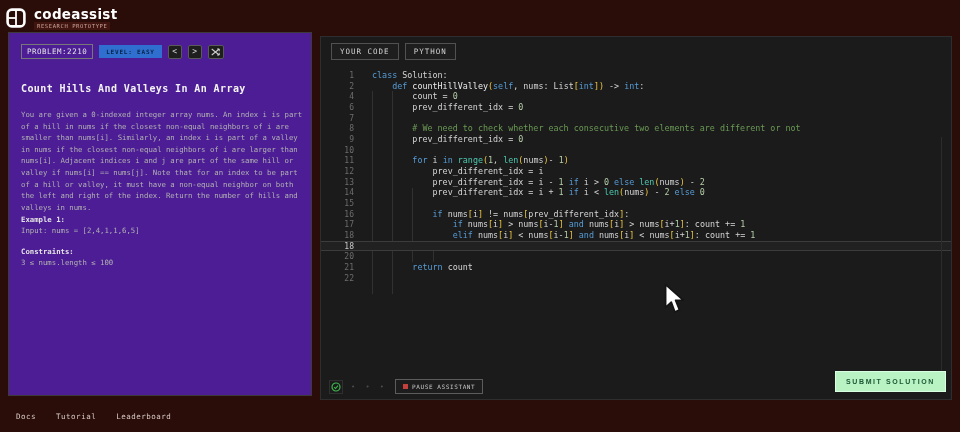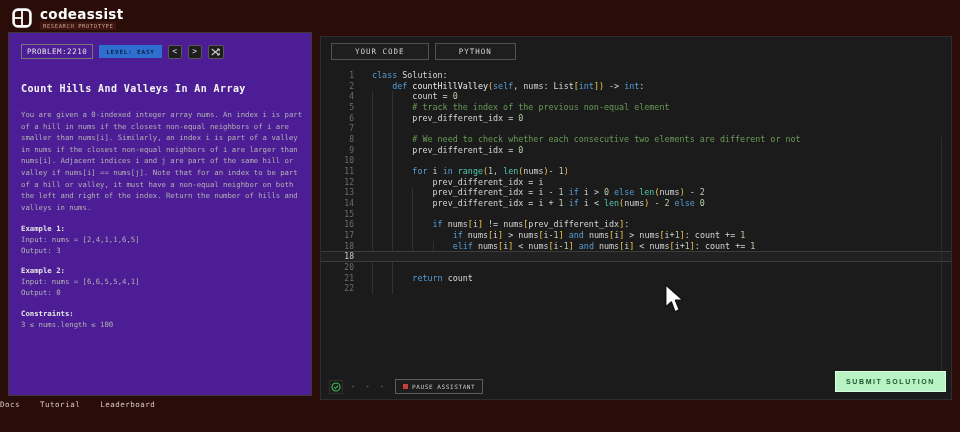--- a/index.html
+++ b/index.html
@@ -1,63 +1,63 @@
 <!DOCTYPE html>
 <html><head>
 <meta charset="utf-8">
 <style>
   *{box-sizing:border-box;margin:0;padding:0}
   html,body{width:960px;height:432px;background:#2a0c08;overflow:hidden}
   body{font-family:"DejaVu Sans Mono",monospace;position:relative}
   .page{position:absolute;inset:0;width:960px;height:432px;background:#2a0c08}
 
   
-  .hdr{position:absolute;top:0;left:0;right:0;height:36px;display:flex;align-items:center;padding-left:12px}
+  .hdr{position:absolute;top:0;left:0;right:0;height:36px;display:flex;align-items:center;padding-left:6px}
   .logo-wrap{display:flex;align-items:center;gap:8px}
   .brand-col{display:flex;flex-direction:column}
   .brand{font-family:"DejaVu Sans",sans-serif;font-weight:bold;font-size:13.5px;color:#ffffff;letter-spacing:.3px;line-height:14px}
   .tagline{font-size:5.5px;letter-spacing:.6px;color:#c9a29a;background:#40150f;padding:1px 3px;margin-top:1px;align-self:flex-start}
 
   
   .lpanel{position:absolute;left:8px;top:32px;width:304px;height:364px;background:#4c1d95;border:1px solid #3e3a39;padding:11px 12px}
   .ptool{display:flex;align-items:center;gap:6px}
   .b-problem{border:1px solid #777;color:#e2e2e2;font-size:7.5px;padding:2px 5px;letter-spacing:.5px;white-space:pre}
   .b-level{background:#2e6fd0;color:#0a2446;font-size:6px;font-weight:bold;padding:3px 7px;letter-spacing:.8px;white-space:pre}
   .navbtn{width:14px;height:14px;border:1px solid #5a5a5a;border-radius:2px;background:#1e1e1e;color:#cfcfcf;font-size:8px;display:flex;align-items:center;justify-content:center;cursor:pointer}
   .ptitle{margin-top:24px;font-size:10px;font-weight:bold;color:#f2f2f2;letter-spacing:.4px;white-space:pre}
   .pdesc{margin-top:15px;font-size:7.3px;line-height:11.6px;color:#b2b2b2;white-space:pre}
-  .pexamples{margin-top:10px}
+  .pexamples{margin-top:1px}
   .exblock{margin-bottom:9px}
   .exlabel{font-size:7.3px;line-height:11px;color:#e3e3e3;font-weight:bold;white-space:pre}
   .exline{font-size:7.3px;line-height:11px;color:#b2b2b2;white-space:pre}
   .pcons{margin-top:10px}
 
   
   .rpanel{position:absolute;left:320px;top:36px;width:632px;height:364px;background:#1b1b1b;border:1px solid #2e2e2e;overflow:hidden}
   .tabs{position:absolute;top:6px;left:10px;display:flex;gap:6px}
-  .tab{border:1px solid #515151;color:#d2d2d2;background:#1e1e1e;font-size:7.5px;padding:3px 23px;letter-spacing:1px;white-space:pre;cursor:pointer}
+  .tab{border:1px solid #515151;color:#d2d2d2;background:#1e1e1e;font-size:7.5px;padding:3px 8px;letter-spacing:1px;white-space:pre;cursor:pointer}
   .code{position:absolute;top:33px;left:0;right:0}
   .cl{height:10.68px;line-height:10.68px;font-size:8.4px;white-space:pre;position:relative}
   .cl .ln{display:inline-block;width:33px;text-align:right;color:#6d6d6d;font-size:8px;margin-right:18px}
   .cl.active{background:#212121;box-shadow:inset 0 1px 0 #3c3c3c,inset 0 -1px 0 #3c3c3c}
   .cl.active .ln{color:#c9c9c9}
   .tk-kw{color:#569cd6}.tk-cm{color:#6a9955}.tk-nu{color:#b5cea8}.tk-br{color:#eec643}
   .tk-bi{color:#4ec9b0}.tk-pl{color:#d4d4d4}.tk-fn{color:#eaeaea;font-weight:normal}
   .guide{position:absolute;width:1px;background:#313131}
   .scrollhint{position:absolute;width:1px;background:#2c2c2c;right:9px;top:100px;height:252px}
 
   .statusbar{position:absolute;left:8px;bottom:5px;display:flex;align-items:center;gap:8px}
   .okbox{width:14px;height:14px;border:1px solid #2f2f2f;display:flex;align-items:center;justify-content:center}
   .dots{color:#4c4c4c;font-size:7px;letter-spacing:3px;white-space:pre}
   .pausebtn{border:1px solid #5c5c5c;background:#1d1d1d;color:#c9c9c9;font-size:6px;letter-spacing:.6px;padding:3px 7px;display:flex;align-items:center;gap:4px;white-space:pre;cursor:pointer}
   .pausesq{width:5px;height:5px;background:#c6403b;display:inline-block}
   .submitbtn{position:absolute;right:5px;bottom:7px;background:#b9f2c3;color:#1b5733;border:1px solid #d9ffe2;font-size:7px;font-weight:bold;letter-spacing:1.6px;padding:6px 10px;white-space:pre;cursor:pointer}
 
   
-  .ftr{position:absolute;left:0;right:0;bottom:0;height:32px;display:flex;gap:20px;}
+  .ftr{position:absolute;left:0;right:0;bottom:0;height:32px;display:flex;align-items:center;gap:20px;padding-left:16px}
   .flink{color:#d8ccc8;font-size:7.5px;letter-spacing:.5px;cursor:pointer;white-space:pre}
 
   .cursor{position:absolute;left:663px;top:283px;pointer-events:none}
 </style>
 </head>
 <body>
 
 <div class="page">
 
   <div class="hdr">
@@ -87,26 +87,20 @@
         </svg>
       </span>
     </div>
 
     <div class="ptitle">Count Hills And Valleys In An Array</div>
     <div class="pdesc"><div>You are given a 0-indexed integer array nums. An index i is part</div><div>of a hill in nums if the closest non-equal neighbors of i are</div><div>smaller than nums[i]. Similarly, an index i is part of a valley</div><div>in nums if the closest non-equal neighbors of i are larger than</div><div>nums[i]. Adjacent indices i and j are part of the same hill or</div><div>valley if nums[i] == nums[j]. Note that for an index to be part</div><div>of a hill or valley, it must have a non-equal neighbor on both</div><div>the left and right of the index. Return the number of hills and</div><div>valleys in nums.</div></div>
     <div class="pexamples">
         <div class="exblock">
           <div class="exlabel">Example 1:</div>
           <div class="exline">Input: nums = [2,4,1,1,6,5]</div>
-          <div class="exline">Output: 3</div>
-        </div>
-        <div class="exblock">
-          <div class="exlabel">Example 2:</div>
-          <div class="exline">Input: nums = [6,6,5,5,4,1]</div>
-          <div class="exline">Output: 0</div>
         </div>
       </div>
     <div class="pcons">
       <div class="exlabel">Constraints:</div>
       <div>
           <div class="exline">3 ≤ nums.length ≤ 100</div>
         </div>
     </div>
   </div>
 
@@ -118,21 +112,20 @@
 
     <div class="guide" style="left:51px;top:54.4px;height:203px"></div>
     <div class="guide" style="left:71.2px;top:54.4px;height:203px"></div>
     <div class="guide" style="left:91.4px;top:150.5px;height:74.8px"></div>
     <div class="guide" style="left:111.6px;top:203.9px;height:21.4px"></div>
 
     <div class="code">
         <div class="cl"><span class="ln">1</span><span class="lc"><span class="tk-kw">class</span><span class="tk-pl"> Solution:</span></span></div>
         <div class="cl"><span class="ln">2</span><span class="lc"><span class="tk-pl">    </span><span class="tk-kw">def</span><span class="tk-pl"> </span><span class="tk-fn">countHillValley</span><span class="tk-br">(</span><span class="tk-kw">self</span><span class="tk-pl">, nums: List</span><span class="tk-br">[</span><span class="tk-kw">int</span><span class="tk-br">]</span><span class="tk-br">)</span><span class="tk-pl"> -&gt; </span><span class="tk-kw">int</span><span class="tk-pl">:</span></span></div>
         <div class="cl"><span class="ln">4</span><span class="lc"><span class="tk-pl">        count = </span><span class="tk-nu">0</span></span></div>
-        <div class="cl"><span class="ln">5</span><span class="lc"><span class="tk-pl">        </span><span class="tk-cm"># track the index of the previous non-equal element</span></span></div>
         <div class="cl"><span class="ln">6</span><span class="lc"><span class="tk-pl">        prev_different_idx = </span><span class="tk-nu">0</span></span></div>
         <div class="cl"><span class="ln">7</span><span class="lc"></span></div>
         <div class="cl"><span class="ln">8</span><span class="lc"><span class="tk-pl">        </span><span class="tk-cm"># We need to check whether each consecutive two elements are different or not</span></span></div>
         <div class="cl"><span class="ln">9</span><span class="lc"><span class="tk-pl">        prev_different_idx = </span><span class="tk-nu">0</span></span></div>
         <div class="cl"><span class="ln">10</span><span class="lc"></span></div>
         <div class="cl"><span class="ln">11</span><span class="lc"><span class="tk-pl">        </span><span class="tk-kw">for</span><span class="tk-pl"> i </span><span class="tk-kw">in</span><span class="tk-pl"> </span><span class="tk-bi">range</span><span class="tk-br">(</span><span class="tk-nu">1</span><span class="tk-pl">, </span><span class="tk-bi">len</span><span class="tk-br">(</span><span class="tk-pl">nums</span><span class="tk-br">)</span><span class="tk-pl">- </span><span class="tk-nu">1</span><span class="tk-br">)</span></span></div>
         <div class="cl"><span class="ln">12</span><span class="lc"><span class="tk-pl">            prev_different_idx = i</span></span></div>
         <div class="cl"><span class="ln">13</span><span class="lc"><span class="tk-pl">            prev_different_idx = i - </span><span class="tk-nu">1</span><span class="tk-pl"> </span><span class="tk-kw">if</span><span class="tk-pl"> i &gt; </span><span class="tk-nu">0</span><span class="tk-pl"> </span><span class="tk-kw">else</span><span class="tk-pl"> </span><span class="tk-bi">len</span><span class="tk-br">(</span><span class="tk-pl">nums</span><span class="tk-br">)</span><span class="tk-pl"> - </span><span class="tk-nu">2</span></span></div>
         <div class="cl"><span class="ln">14</span><span class="lc"><span class="tk-pl">            prev_different_idx = i + </span><span class="tk-nu">1</span><span class="tk-pl"> </span><span class="tk-kw">if</span><span class="tk-pl"> i &lt; </span><span class="tk-bi">len</span><span class="tk-br">(</span><span class="tk-pl">nums</span><span class="tk-br">)</span><span class="tk-pl"> - </span><span class="tk-nu">2</span><span class="tk-pl"> </span><span class="tk-kw">else</span><span class="tk-pl"> </span><span class="tk-nu">0</span></span></div>
         <div class="cl"><span class="ln">15</span><span class="lc"></span></div>

